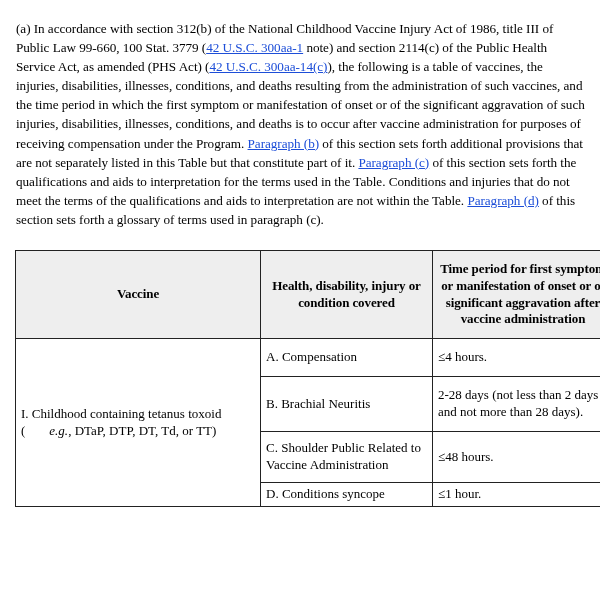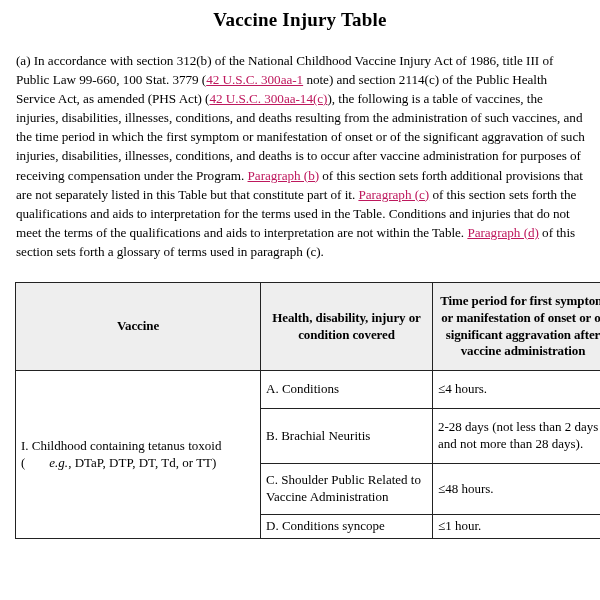--- a/index.html
+++ b/index.html
@@ -38,21 +38,21 @@
     letter-spacing: -0.1px;
   }
   .body-para {
     font-size: 13.2px;
     line-height: 19.1px;
     margin: 19px 0 0 1px;
     text-align: left;
     letter-spacing: -0.05px;
   }
   .lnk {
-    color: #be185d;
+    color: #1d4ed8;
   }
   .it { font-style: italic; margin-left: 24px; }
 
   table.vit {
     border-collapse: collapse;
     width: 569px;
     margin-top: 21px;
     table-layout: fixed;
     border: 1px solid #8a8a8a;
   }
@@ -82,37 +82,36 @@
   .row-a { height: 38px; }
   .row-b { height: 55px; }
   .row-c { height: 51px; }
   .row-d { height: 24px; }
 </style>
 </head>
 <body>
 
 <div class="page">
 
-  <h1 class="doc-title">Vaccine Injury Table</h1>
 
 
   <p class="body-para"><span>(a) In accordance with section 312(b) of the National Childhood Vaccine Injury Act of 1986, title III of Public Law 99-660, 100 Stat. 3779 (</span><a class="lnk" href="#">42 U.S.C. 300aa-1</a><span> note) and section 2114(c) of the Public Health Service Act, as amended (PHS Act) (</span><a class="lnk" href="#">42 U.S.C. 300aa-14(c)</a><span>), the following is a table of vaccines, the injuries, disabilities, illnesses, conditions, and deaths resulting from the administration of such vaccines, and the time period in which the first symptom or manifestation of onset or of the significant aggravation of such injuries, disabilities, illnesses, conditions, and deaths is to occur after vaccine administration for purposes of receiving compensation under the Program. </span><a class="lnk" href="#">Paragraph (b)</a><span> of this section sets forth additional provisions that are not separately listed in this Table but that constitute part of it. </span><a class="lnk" href="#">Paragraph (c)</a><span> of this section sets forth the qualifications and aids to interpretation for the terms used in the Table. Conditions and injuries that do not meet the terms of the qualifications and aids to interpretation are not within the Table. </span><a class="lnk" href="#">Paragraph (d)</a><span> of this section sets forth a glossary of terms used in paragraph (c).</span></p>
 
   <table class="vit">
     <thead>
       <tr>
         <th class="c1">Vaccine</th>
         <th class="c2">Health, disability, injury or condition covered</th>
         <th class="c3">Time period for first symptom or manifestation of onset or of significant aggravation after vaccine administration</th>
       </tr>
     </thead>
     <tbody>
       <tr class="row-a">
         <td class="vaccine-cell" rowspan="4"><span>I. Childhood containing tetanus toxoid (</span><span class="it">e.g.</span><span>, DTaP, DTP, DT, Td, or TT)</span></td>
-        <td class="top">A. Conditions</td>
+        <td class="top">A. Compensation</td>
         <td class="top">≤4 hours.</td>
       </tr>
       <tr class="row-b">
         <td class="mid">B. Brachial Neuritis</td>
         <td class="mid">2-28 days (not less than 2 days and not more than 28 days).</td>
       </tr>
       <tr class="row-c">
         <td class="top">C. Shoulder Public Related to Vaccine Administration</td>
         <td class="mid">≤48 hours.</td>
       </tr>

